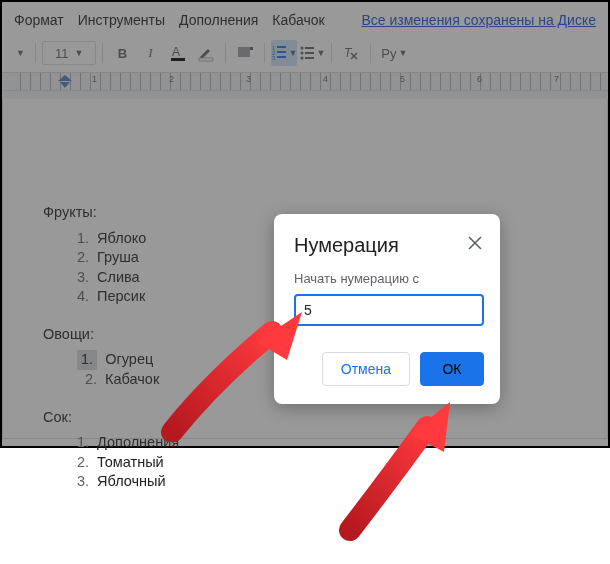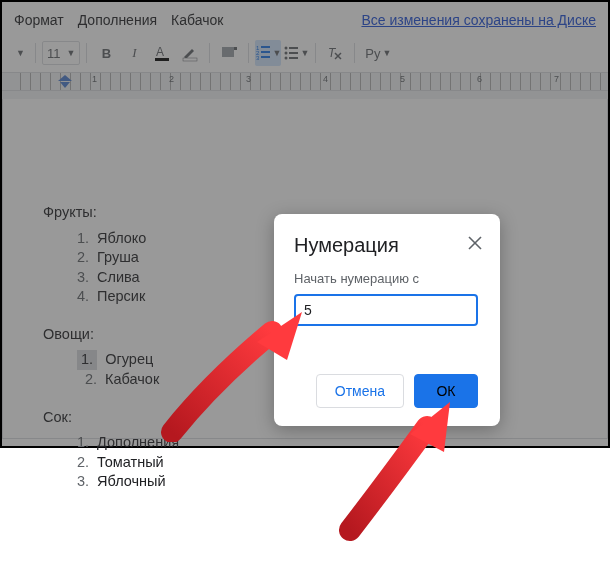--- a/index.html
+++ b/index.html
@@ -12,21 +12,21 @@
   .menubar .menu-item { cursor: pointer; }
   .menubar .spacer { flex: 1; }
   .menubar .save-status { color: #1d4ed8; text-decoration: underline; font-size: 14px; }
 
   
   .toolbar { display: flex; align-items: center; gap: 2px; padding: 4px 8px 6px 8px; border-bottom: 1px solid #dadce0; font-size: 13px; color: #5f6368; }
   .tbtn { width: 26px; height: 26px; display: flex; align-items: center; justify-content: center; border-radius: 2px; cursor: pointer; }
   .tbtn svg { display: block; }
   .tbtn.active { background: #cfe3fc; }
   .sep { width: 1px; height: 20px; background: #dadce0; margin: 0 4px; }
-  .font-size-box { display: flex; align-items: center; border: 1px solid #dadce0; height: 24px; padding: 0 4px; gap: 6px; border-radius: 2px; }
+  .font-size-box { display: flex; align-items: center; border: 1px solid #dadce0; height: 24px; padding: 0 12px; gap: 6px; border-radius: 2px; }
   .font-size-box .dd { font-size: 9px; color: #5f6368; }
   .styledd .dd, .tbtn .dd { font-size: 9px; color: #5f6368; margin-left: 2px; }
   .styledd { display: flex; align-items: center; padding: 0 4px; height: 24px; }
 
   
   .ruler { height: 18px; position: relative; background: #f1f3f4; border-bottom: 1px solid #dadce0; overflow: hidden; }
   .ruler-inner { position: absolute; left: 18px; right: 0; top: 0; bottom: 0;
     background:
       repeating-linear-gradient(to right, #b0b0b0 0 1px, transparent 1px 10px); }
   .ruler-labels { position: absolute; left: 18px; top: 1px; font-size: 9px; color: #5f6368; display: flex; gap: 72px; }
@@ -37,40 +37,41 @@
   .docwrap { background: #f1f3f4; height: calc(100% - 96px); display: flex; justify-content: center; padding-top: 8px; }
   .page { background: #fff; width: 100%; border: 1px solid #dadce0; border-top: none; padding: 104px 40px 20px 40px; font-size: 14.5px; color: #202124; line-height: 1.35; }
   .page .section-title { margin-top: 0; }
   .page .section { margin-bottom: 18px; }
   .page ol { list-style: decimal; padding-left: 50px; margin-top: 6px; }
   .page ol li { padding-left: 4px; }
   .page ol li::marker { color: #5f6368; }
   .num-hl { background: #d8dadd; padding: 0 4px; display: inline-block; min-width: 16px; text-align: right; }
 
   
-  .dialog { position: absolute; left: 272px; top: 212px; width: 226px; background: #fff; border-radius: 8px; box-shadow: 0 4px 18px rgba(0,0,0,0.28); z-index: 20; padding: 20px 22px 18px 20px; }
+  .dialog { position: absolute; left: 272px; top: 212px; width: 226px; background: #fff; border-radius: 8px; box-shadow: 0 4px 18px rgba(0,0,0,0.28); z-index: 20; padding: 20px 16px 18px 20px; }
   .dialog .dlg-title { font-size: 20px; color: #202124; font-weight: 400; }
   .dialog .close { position: absolute; right: 14px; top: 18px; width: 22px; height: 22px; cursor: pointer; color: #5f6368; display:flex; align-items:center; justify-content:center; font-size: 18px; }
   .dialog .label { font-size: 13px; color: #5f6368; margin-top: 14px; }
   .dialog .field { margin-top: 8px; width: 100%; height: 32px; border: 2px solid #1a73e8; border-radius: 4px; padding: 0 8px; font-size: 14px; color: #202124; outline: none; }
   .dialog .btnrow { display: flex; justify-content: flex-end; gap: 10px; margin-top: 26px; }
-  .dialog .btn { height: 34px; padding: 0 18px; border-radius: 4px; font-size: 14px; cursor: pointer; display:flex; align-items:center; justify-content:center; font-weight: 500; margin-top: 22px; }
+  .dialog .btn { height: 34px; padding: 0 18px; border-radius: 4px; font-size: 14px; cursor: pointer; display:flex; align-items:center; justify-content:center; font-weight: 500; }
   .dialog .btn.cancel { background: #fff; border: 1px solid #dadce0; color: #1a73e8; }
   .dialog .btn.ok { background: #1a73e8; border: 1px solid #1a73e8; color: #000000; min-width: 64px; }
 
   
   .arrow { position: absolute; z-index: 30; pointer-events: none; }
 </style>
 </head>
 <body>
 
 <div class="frame">
 
   <div class="menubar">
     <span class="menu-item">Формат</span>
+    <span class="menu-item">Инструменты</span>
     <span class="menu-item">Дополнения</span>
     <span class="menu-item">Кабачок</span>
     <span class="spacer"></span>
     <span class="save-status">Все изменения сохранены на Диске</span>
   </div>
 
   <div class="toolbar">
     <div class="styledd">
         <span class="dd">▼</span>
       </div>

